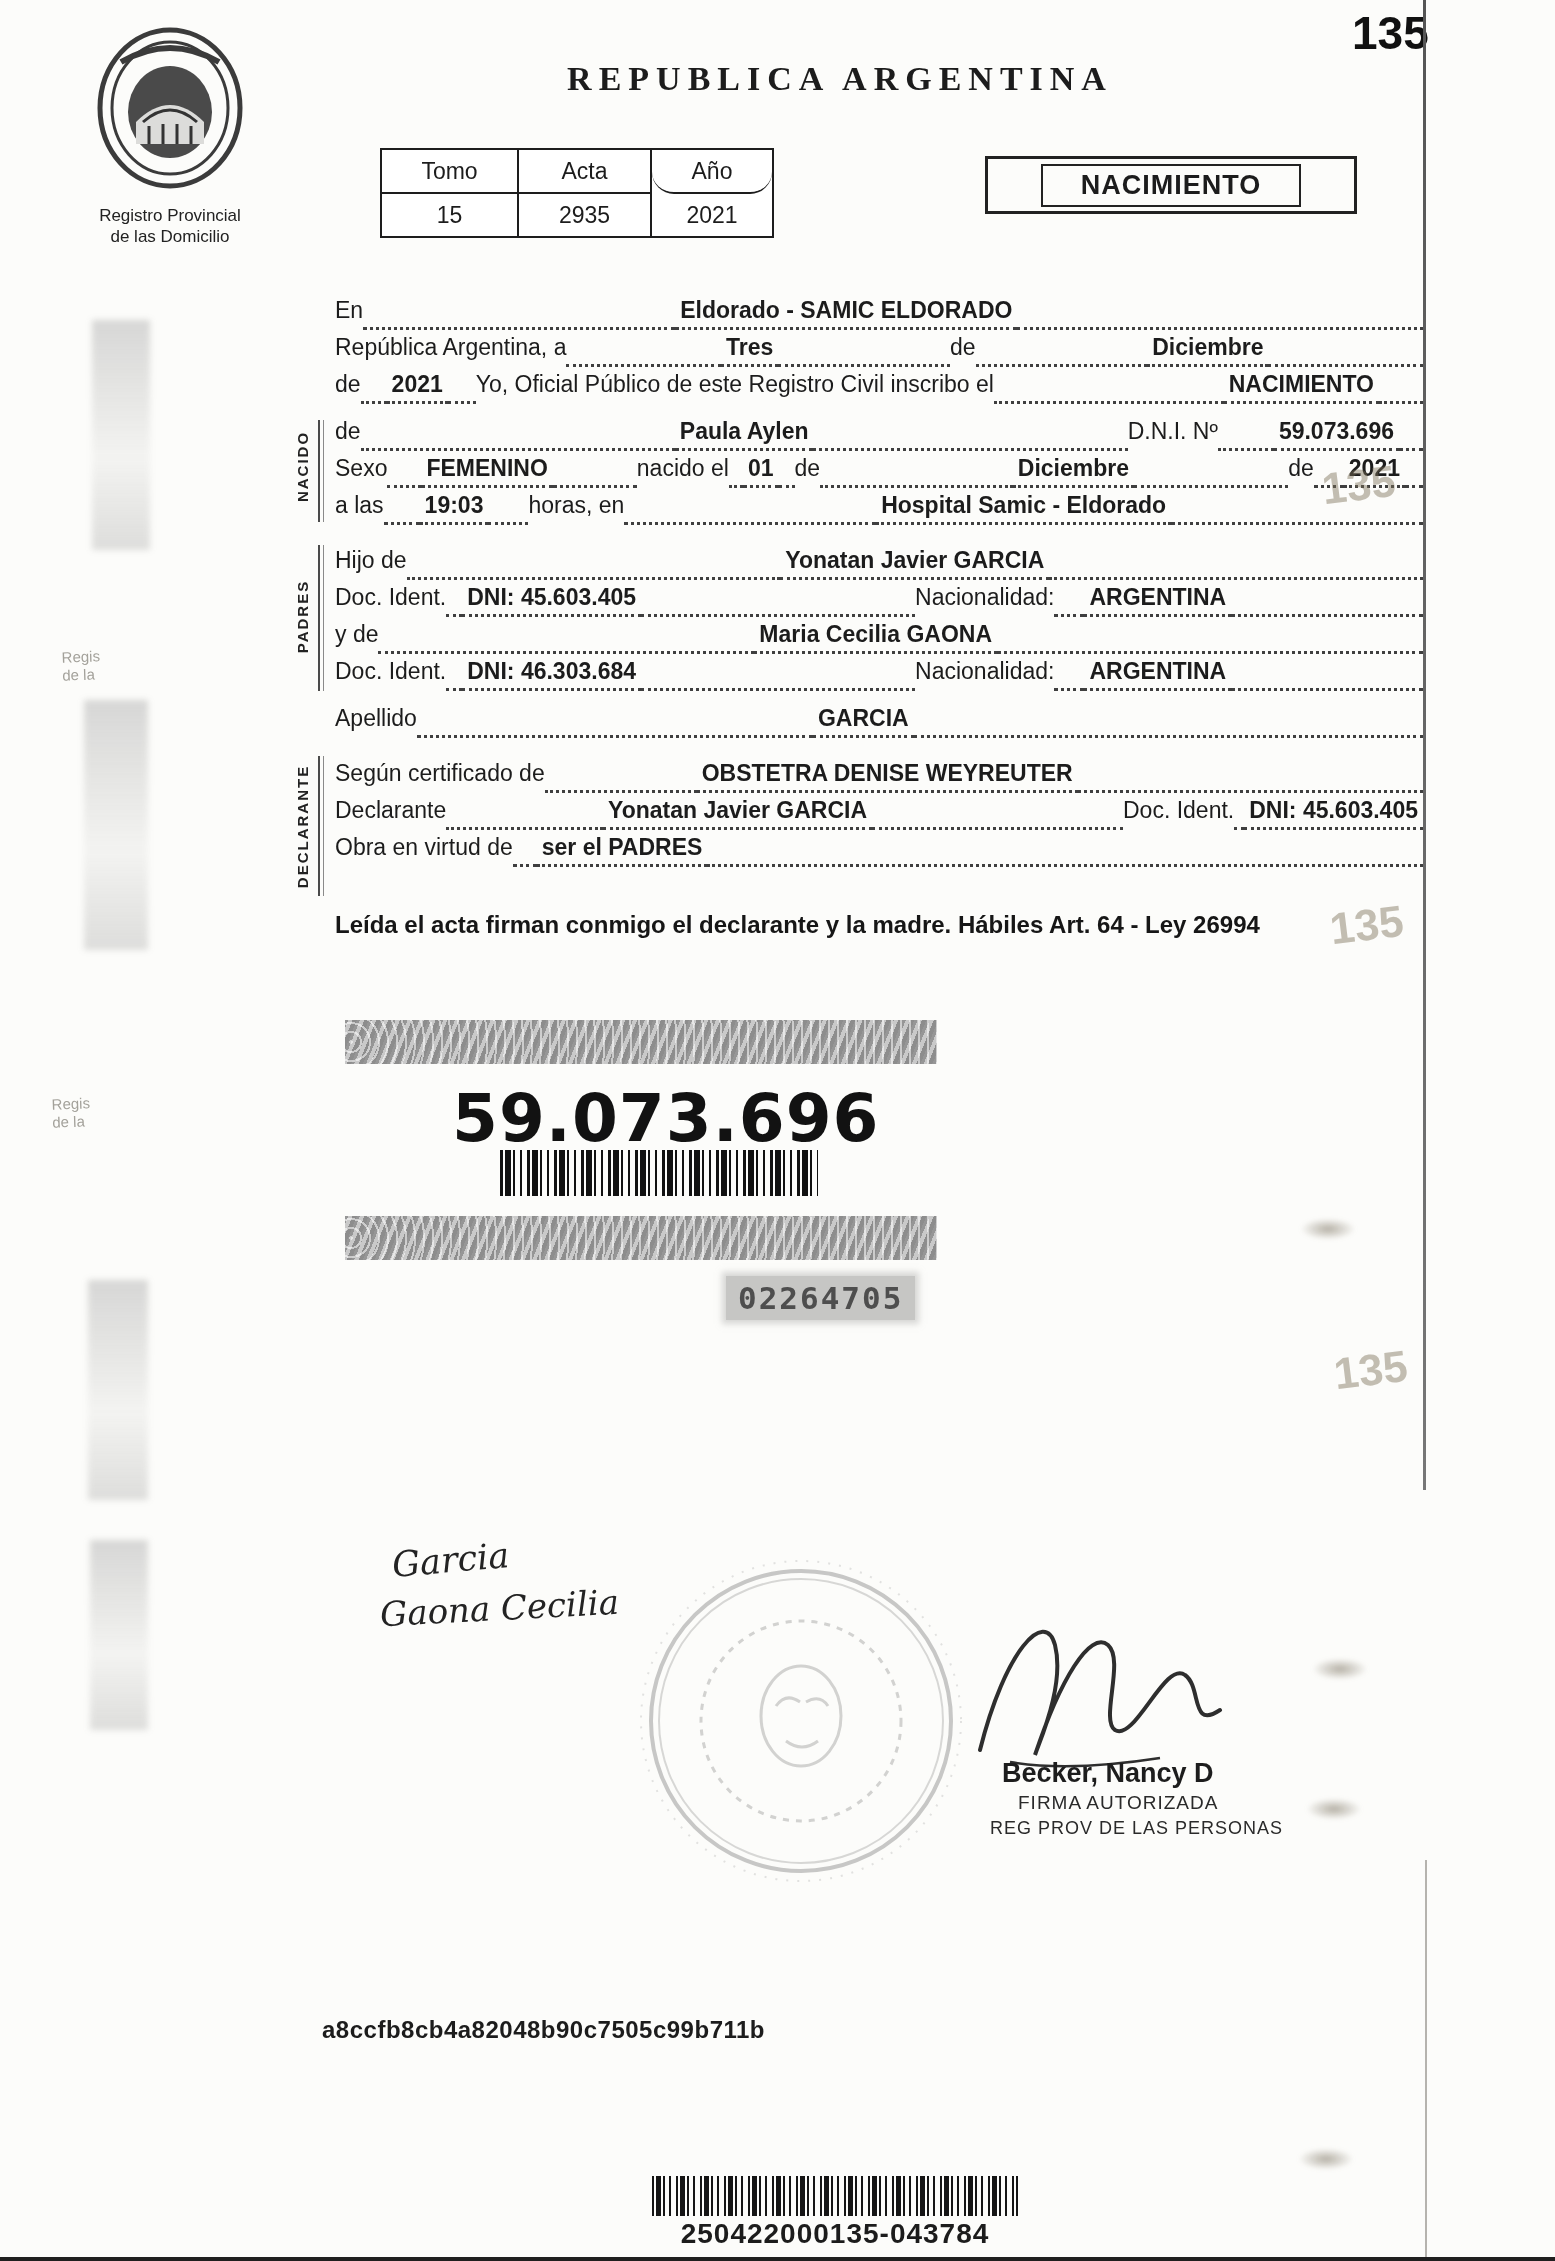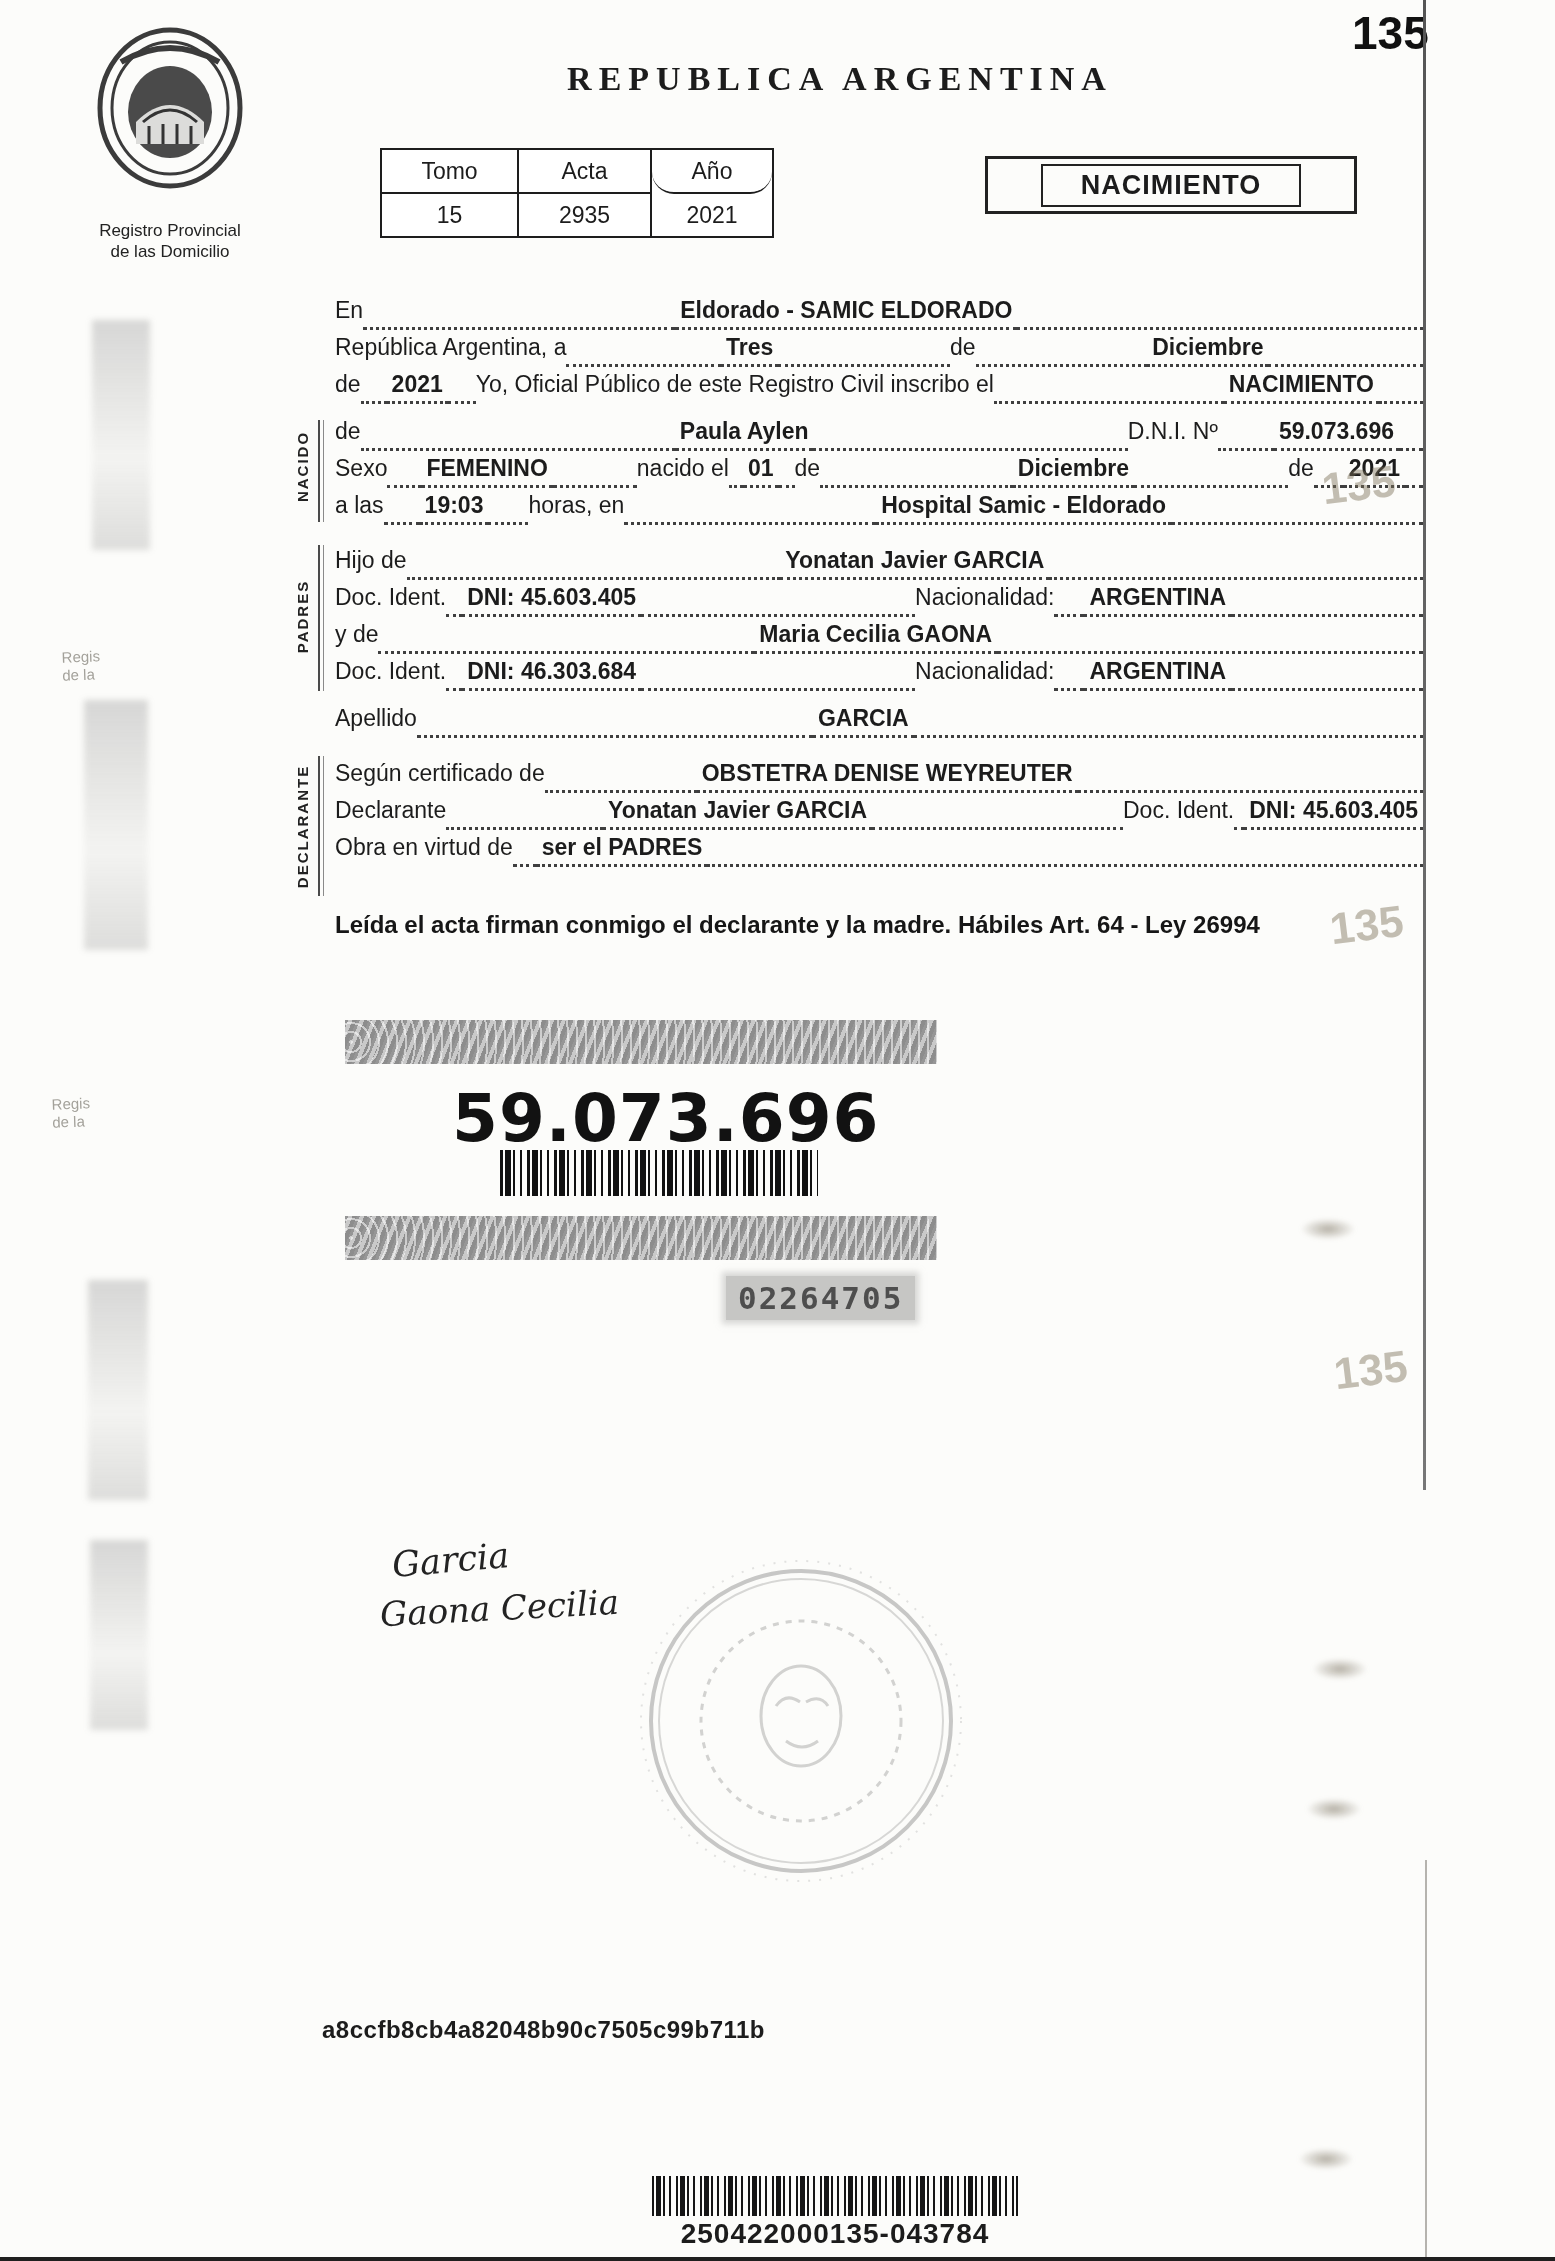--- a/index.html
+++ b/index.html
@@ -6,21 +6,21 @@
   .page{position:relative;width:1555px;height:2261px;background:#fcfcfa;overflow:hidden;
         font-family:"Liberation Sans",sans-serif;color:#1c1c1c;}
   
   .corner-num{position:absolute;left:1352px;top:6px;font-size:46px;font-weight:bold;color:#111;}
   
   .edge-line{position:absolute;left:1423px;top:0;width:3px;height:1490px;background:linear-gradient(#555,#777);}
   .edge-line2{position:absolute;left:1425px;top:1860px;width:2px;height:401px;background:#b5b3ae;}
   .bottom-edge{position:absolute;left:0;bottom:0;width:100%;height:4px;background:#1f1f1f;}
   
   .seal-wrap{position:absolute;left:60px;top:26px;width:220px;text-align:center;}
-  .seal-caption{margin-top:20px;font-size:17px;color:#222;line-height:1.25;}
+  .seal-caption{margin-top:5px;font-size:17px;color:#222;line-height:1.25;}
   
   .title{position:absolute;left:400px;top:60px;width:880px;text-align:center;
          font-family:"Liberation Serif",serif;font-weight:bold;font-size:34px;letter-spacing:7px;}
   
   .meta{position:absolute;left:380px;top:148px;border:2px solid #1d1d1d;display:grid;
         grid-template-columns:137px 133px 120px;background:#fff;}
   .meta .cell{border-right:2px solid #1d1d1d;border-bottom:2px solid #1d1d1d;display:flex;
         align-items:center;justify-content:center;font-size:23px;height:42px;}
   .meta .nr{border-right:none;border-radius:22px;}
   .meta .nb{border-bottom:none;}
@@ -316,19 +316,28 @@
     <svg width="330" height="330" viewBox="0 0 330 330">
       <circle cx="165" cy="165" r="150" fill="none" stroke="rgba(60,60,60,.5)" stroke-width="4"></circle>
       <circle cx="165" cy="165" r="142" fill="none" stroke="rgba(60,60,60,.35)" stroke-width="2"></circle>
       <circle cx="165" cy="165" r="100" fill="none" stroke="rgba(60,60,60,.4)" stroke-width="3" stroke-dasharray="6 7"></circle>
       <ellipse cx="165" cy="160" rx="40" ry="50" fill="none" stroke="rgba(60,60,60,.4)" stroke-width="3"></ellipse>
       <path d="M140 150 q10 -14 24 -4 M170 146 q14 -8 22 4 M150 185 q16 12 32 0" fill="none" stroke="rgba(60,60,60,.4)" stroke-width="3"></path>
       <circle cx="165" cy="165" r="160" fill="none" stroke="rgba(60,60,60,.25)" stroke-width="2" stroke-dasharray="2 9"></circle>
     </svg>
   </div>
 
+  <div class="sig-wrap">
+    <svg width="300" height="190" viewBox="0 0 300 190">
+      <path d="M30 160 C55 60 95 18 105 55 C115 95 90 150 85 165 C110 90 140 40 158 55 C175 70 150 130 165 140 C185 152 215 70 235 85 C252 97 240 140 270 120" fill="none" stroke="#2e2e2e" stroke-width="4" stroke-linecap="round"></path>
+      <path d="M60 172 q60 10 150 -4" fill="none" stroke="#2e2e2e" stroke-width="2.5"></path>
+    </svg>
+    <div class="sig-name">Becker, Nancy D</div>
+    <div class="sig-auth">FIRMA AUTORIZADA</div>
+    <div class="sig-org">REG PROV DE LAS PERSONAS</div>
+  </div>
 
   <div class="hash">a8ccfb8cb4a82048b90c7505c99b711b</div>
 
   <div class="bottom-barcode"></div>
   <div class="bottom-code">250422000135-043784</div>
 
 </div>
 
 </body></html>

